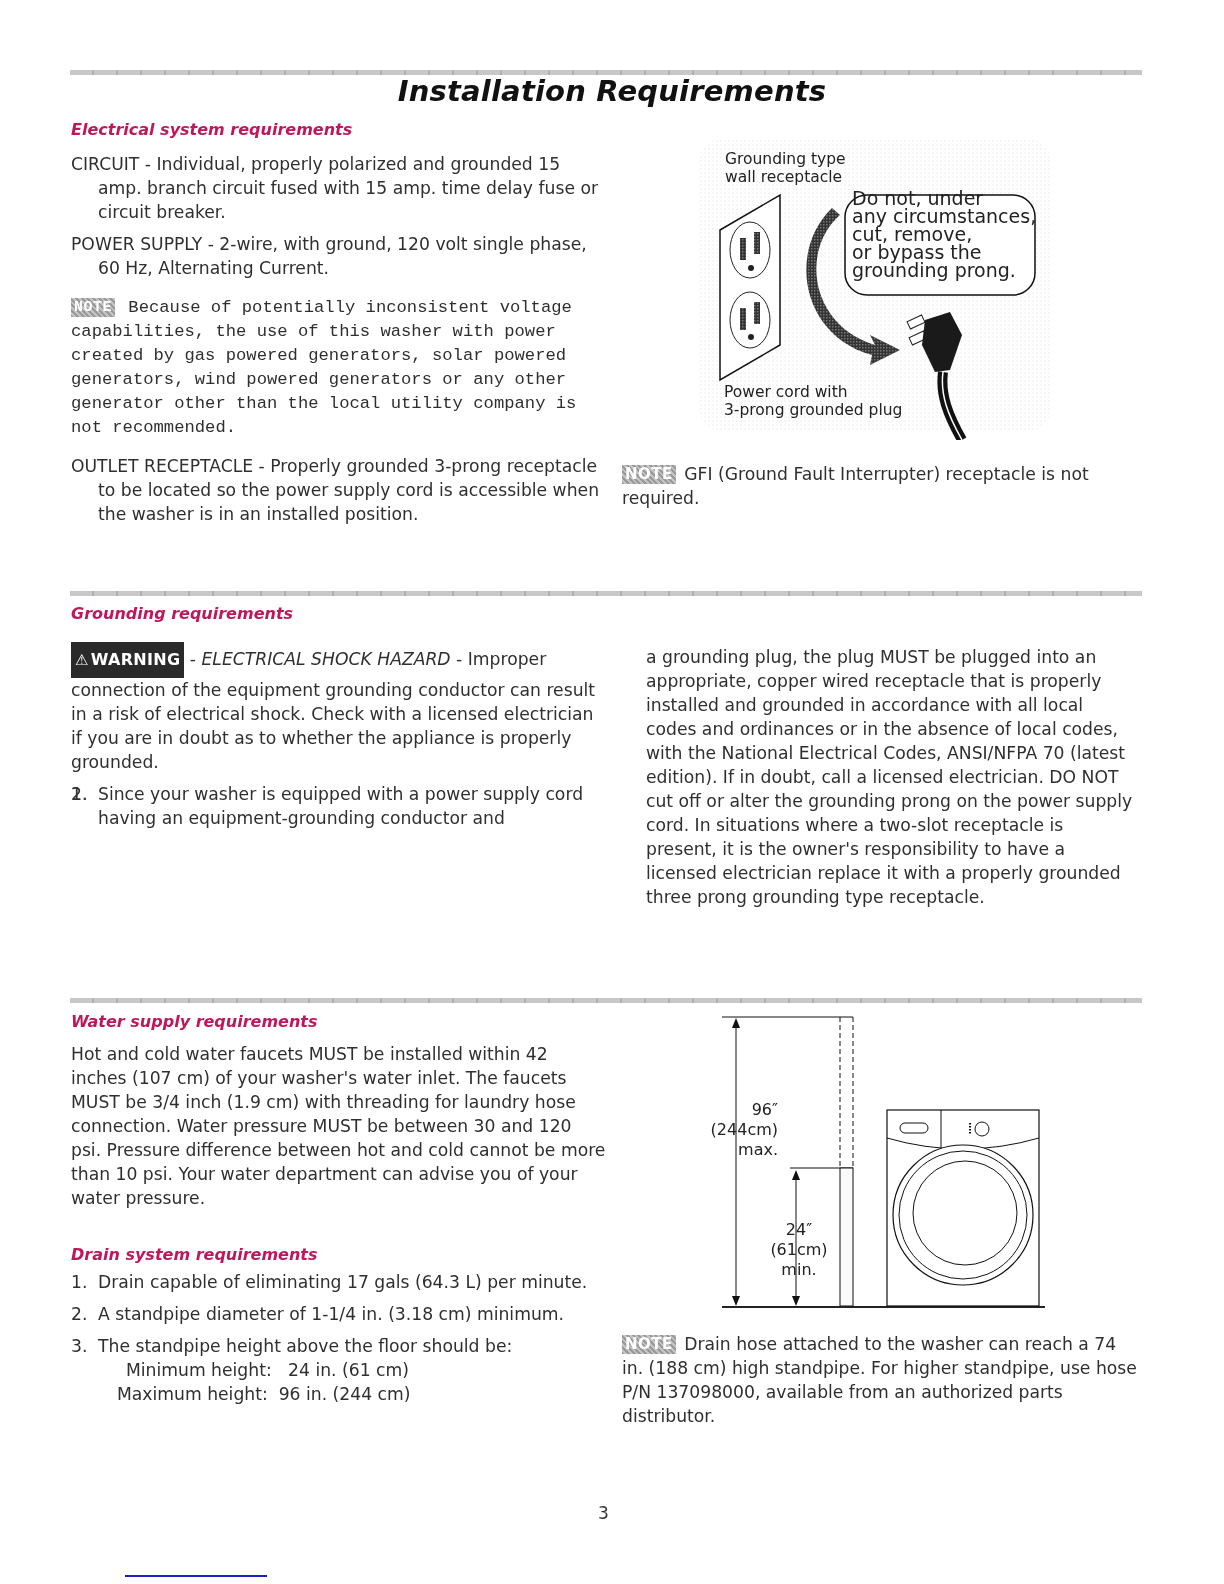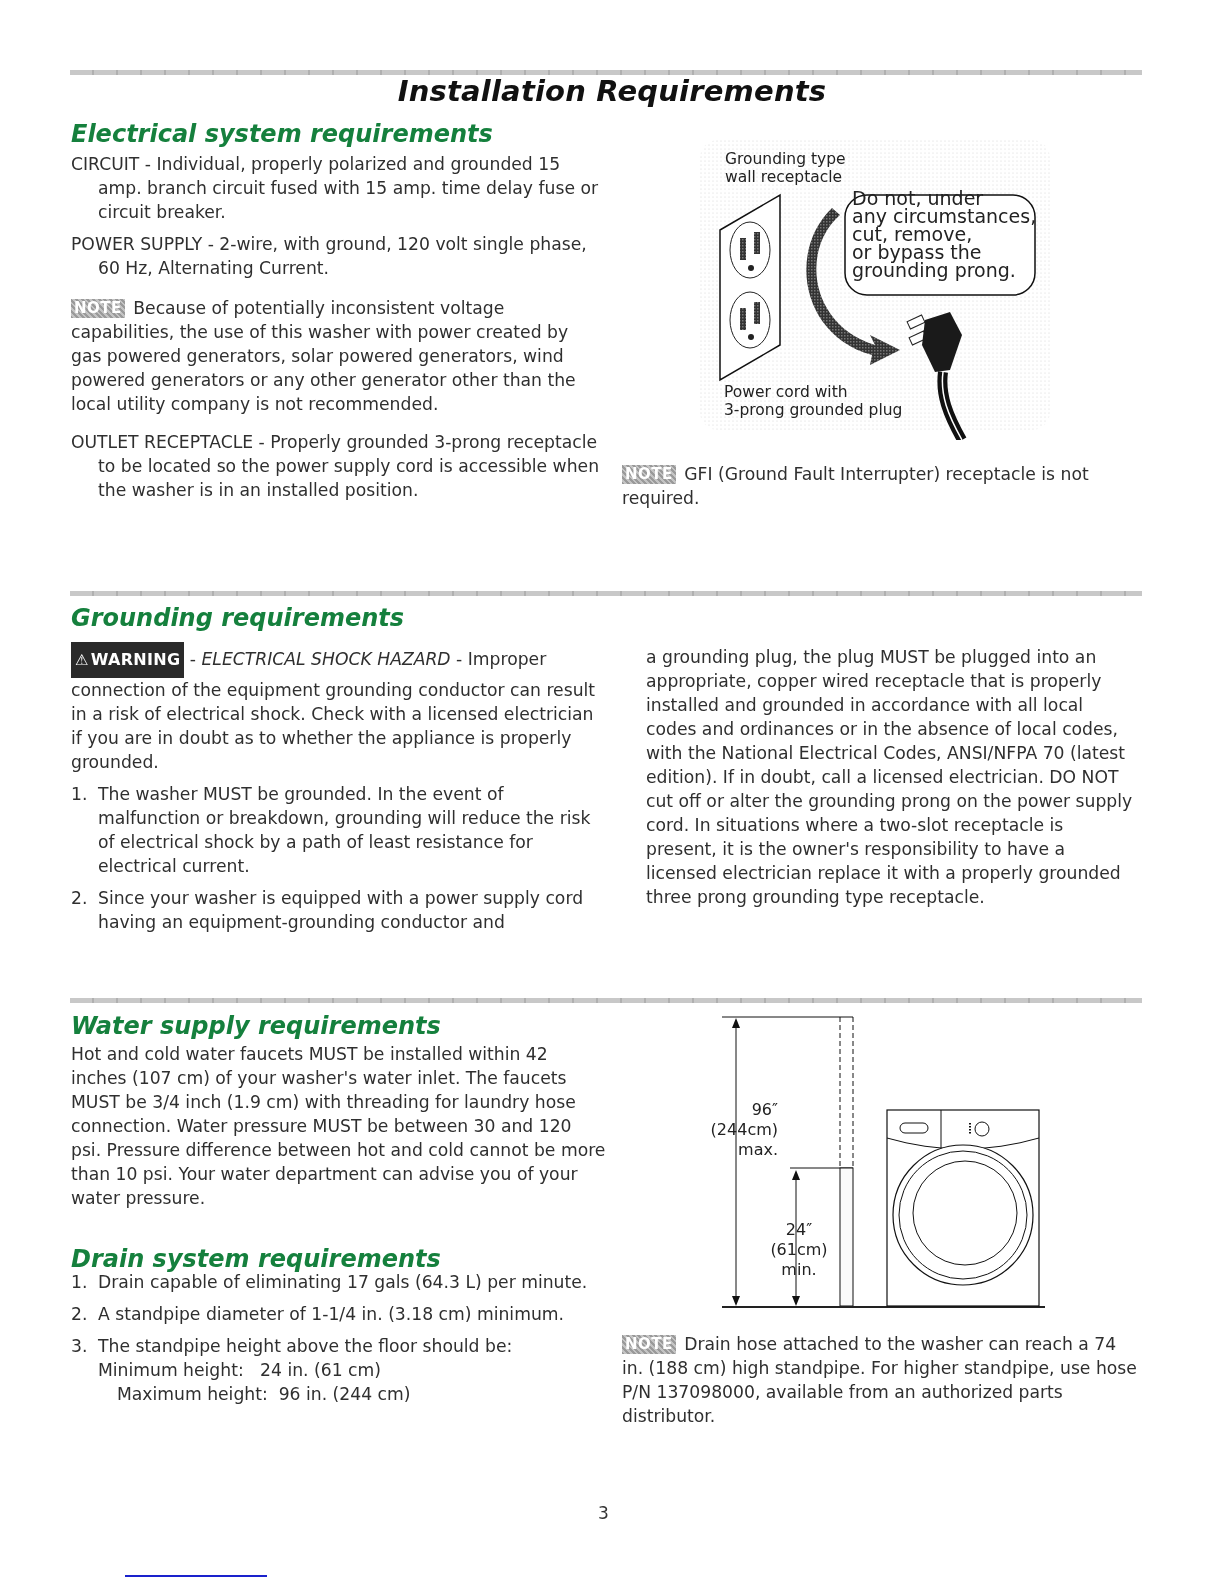--- a/index.html
+++ b/index.html
@@ -2,21 +2,21 @@
 <html><head>
 <meta charset="utf-8">
 <style>
   html, body { margin: 0; padding: 0; background: #ffffff; }
   body { width: 1224px; height: 1584px; position: relative; overflow: hidden;
          font-family: "DejaVu Sans", sans-serif; color: #2a2a2a; }
   .rule { position: absolute; left: 70px; width: 1072px; height: 5px;
           background: repeating-linear-gradient(90deg, #c8c8c8 0 22px, #b0b0b0 22px 24px); }
   .title { position: absolute; top: 74px; left: 0; width: 1224px; text-align: center;
            font-size: 29px; font-weight: bold; font-style: italic; color: #111; letter-spacing: 0.2px; }
-  .h2 { position: absolute; font-size: 24px; font-weight: bold; font-style: italic; color: #15803d; }
+  .h2 { position: absolute; font-size: 16px; font-weight: bold; font-style: italic; color: #be185d; }
   .txt { position: absolute; font-size: 17.2px; line-height: 24px; color: #2f2f2f; }
   .txt p { margin: 0; }
   .hang { padding-left: 27px; text-indent: -27px; }
   .note-badge { display: inline-block; background: repeating-linear-gradient(45deg,#9a9a9a 0 2px,#c4c4c4 2px 4px);
                 color: #ffffff; font-weight: bold; font-size: 15px; padding: 0 3px; line-height: 19px;
                 letter-spacing: 0.5px; vertical-align: 1px; margin-right: 3px; text-indent: 0; }
   .warn-badge { display: inline-block; background: #2a2a2a; color: #fff; font-weight: bold;
                 font-size: 16px; padding: 8px 4px; line-height: 20px; letter-spacing: 0.3px; text-indent: 0; }
   .warn-badge .tri { font-size: 15px; margin-right: 2px; }
   .ital { font-style: italic; }
@@ -32,21 +32,21 @@
 </head>
 <body>
 
 <div class="rule" style="top:70px;"></div>
 <div class="title">Installation Requirements</div>
 
 <div class="h2" style="top:120px; left:71px;">Electrical system requirements</div>
 <div class="txt" style="top:152px; left:71px; width:530px;">
   <p class="hang">CIRCUIT - Individual, properly polarized and grounded 15 amp. branch circuit fused with 15 amp. time delay fuse or circuit breaker.</p>
   <p class="hang" style="margin-top:8px;">POWER SUPPLY - 2-wire, with ground, 120 volt single phase, 60 Hz, Alternating Current.</p>
-  <p style="margin-top:16px;">
+  <p style="margin-top:16px;font-family:Liberation Mono, monospace;">
     <span class="note-badge">NOTE</span>
     <span>Because of potentially inconsistent voltage capabilities, the use of this washer with power created by gas powered generators, solar powered generators, wind powered generators or any other generator other than the local utility company is not recommended.</span>
   </p>
   <p class="hang" style="margin-top:14px;">OUTLET RECEPTACLE - Properly grounded 3-prong receptacle to be located so the power supply cord is accessible when the washer is in an installed position.</p>
 </div>
 
 <div style="position:absolute; top:140px; left:700px; width:350px; height:300px;">
   <svg width="350" height="300" viewBox="0 0 350 300">
     <defs>
       <pattern id="dots" width="4" height="4" patternUnits="userSpaceOnUse">
@@ -103,37 +103,37 @@
 </div>
 
 <div class="rule" style="top:591px;"></div>
 <div class="h2" style="top:604px; left:71px;">Grounding requirements</div>
 <div class="txt" style="top:642px; left:71px; width:530px;">
   <p>
     <span class="warn-badge"><span class="tri">⚠</span><span>WARNING</span></span>
     <span> - </span><span class="ital">ELECTRICAL SHOCK HAZARD</span><span> - </span><span>Improper connection of the equipment grounding conductor can result in a risk of electrical shock. Check with a licensed electrician if you are in doubt as to whether the appliance is properly grounded.</span>
   </p>
   <ol>
-    <li><span class="num">1.</span><span>The washer MUST be grounded. In the event of malfunction or breakdown, grounding will reduce the risk of electrical shock by a path of least resistance for electrical current.</span></li>
+    <li><span class="num">1.</span></li>
     <li><span class="num">2.</span><span>Since your washer is equipped with a power supply cord having an equipment-grounding conductor and</span></li>
   </ol>
 </div>
 <div class="txt" style="top:645px; left:646px; width:490px;">a grounding plug, the plug MUST be plugged into an appropriate, copper wired receptacle that is properly installed and grounded in accordance with all local codes and ordinances or in the absence of local codes, with the National Electrical Codes, ANSI/NFPA 70 (latest edition). If in doubt, call a licensed electrician. DO NOT cut off or alter the grounding prong on the power supply cord. In situations where a two-slot receptacle is present, it is the owner's responsibility to have a licensed electrician replace it with a properly grounded three prong grounding type receptacle.</div>
 
 <div class="rule" style="top:998px;"></div>
 <div class="h2" style="top:1012px; left:71px;">Water supply requirements</div>
 <div class="txt" style="top:1042px; left:71px; width:535px;">Hot and cold water faucets MUST be installed within 42 inches (107 cm) of your washer's water inlet. The faucets MUST be 3/4 inch (1.9 cm) with threading for laundry hose connection. Water pressure MUST be between 30 and 120 psi. Pressure difference between hot and cold cannot be more than 10 psi. Your water department can advise you of your water pressure.</div>
 
 <div class="h2" style="top:1245px; left:71px;">Drain system requirements</div>
 <div class="txt" style="top:1270px; left:71px; width:540px;">
   <ol>
     <li style="margin-top:0;"><span class="num">1.</span><span>Drain capable of eliminating 17 gals (64.3 L) per minute.</span></li>
     <li><span class="num">2.</span><span>A standpipe diameter of 1-1/4 in. (3.18 cm) minimum.</span></li>
     <li><span class="num">3.</span><span>The standpipe height above the floor should be:</span>
-      <span class="sub-line" style="white-space:pre;">Minimum height:   24 in. (61 cm)</span>
+      <span class="sub-line" style="white-space:pre;margin-left:28px;">Minimum height:   24 in. (61 cm)</span>
       <span class="sub-line" style="white-space:pre;margin-left:19px;">Maximum height:  96 in. (244 cm)</span>
     </li>
   </ol>
 </div>
 
 <div style="position:absolute; top:1010px; left:700px; width:360px; height:300px;">
   <svg width="360" height="300" viewBox="0 0 360 300">
     <line x1="22" y1="7" x2="140" y2="7" stroke="#111" stroke-width="1"></line>
     <line x1="36" y1="12" x2="36" y2="292" stroke="#111" stroke-width="1"></line>
     <polygon points="36,8 32,18 40,18" fill="#111"></polygon>

